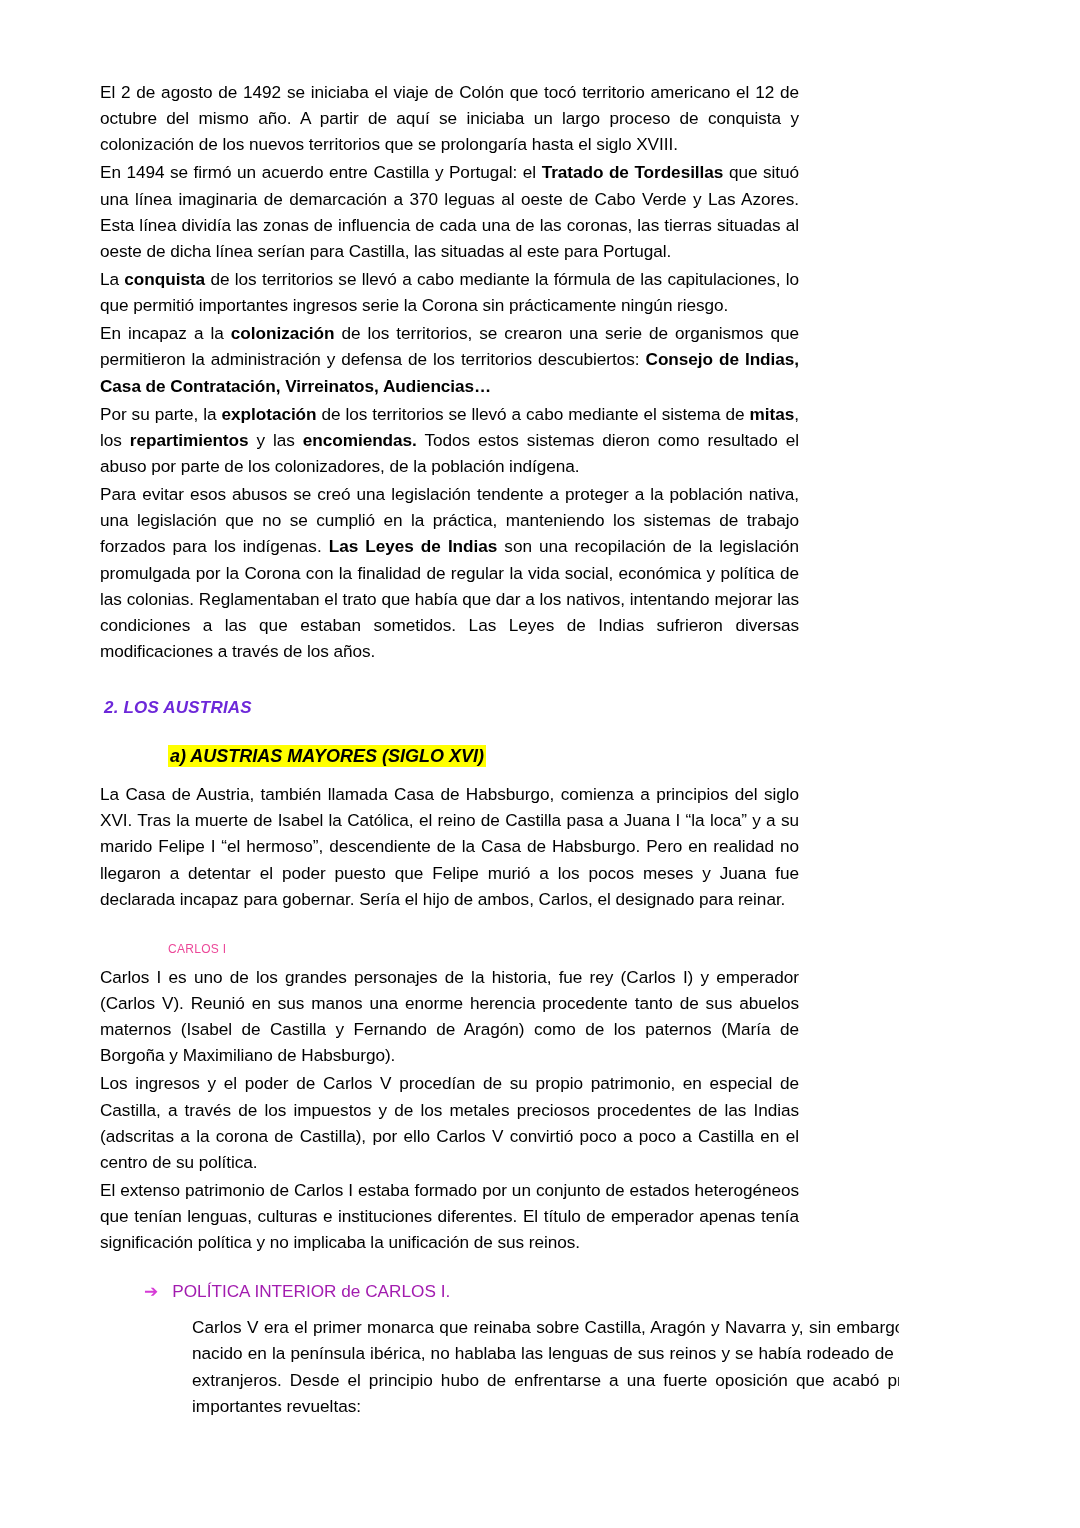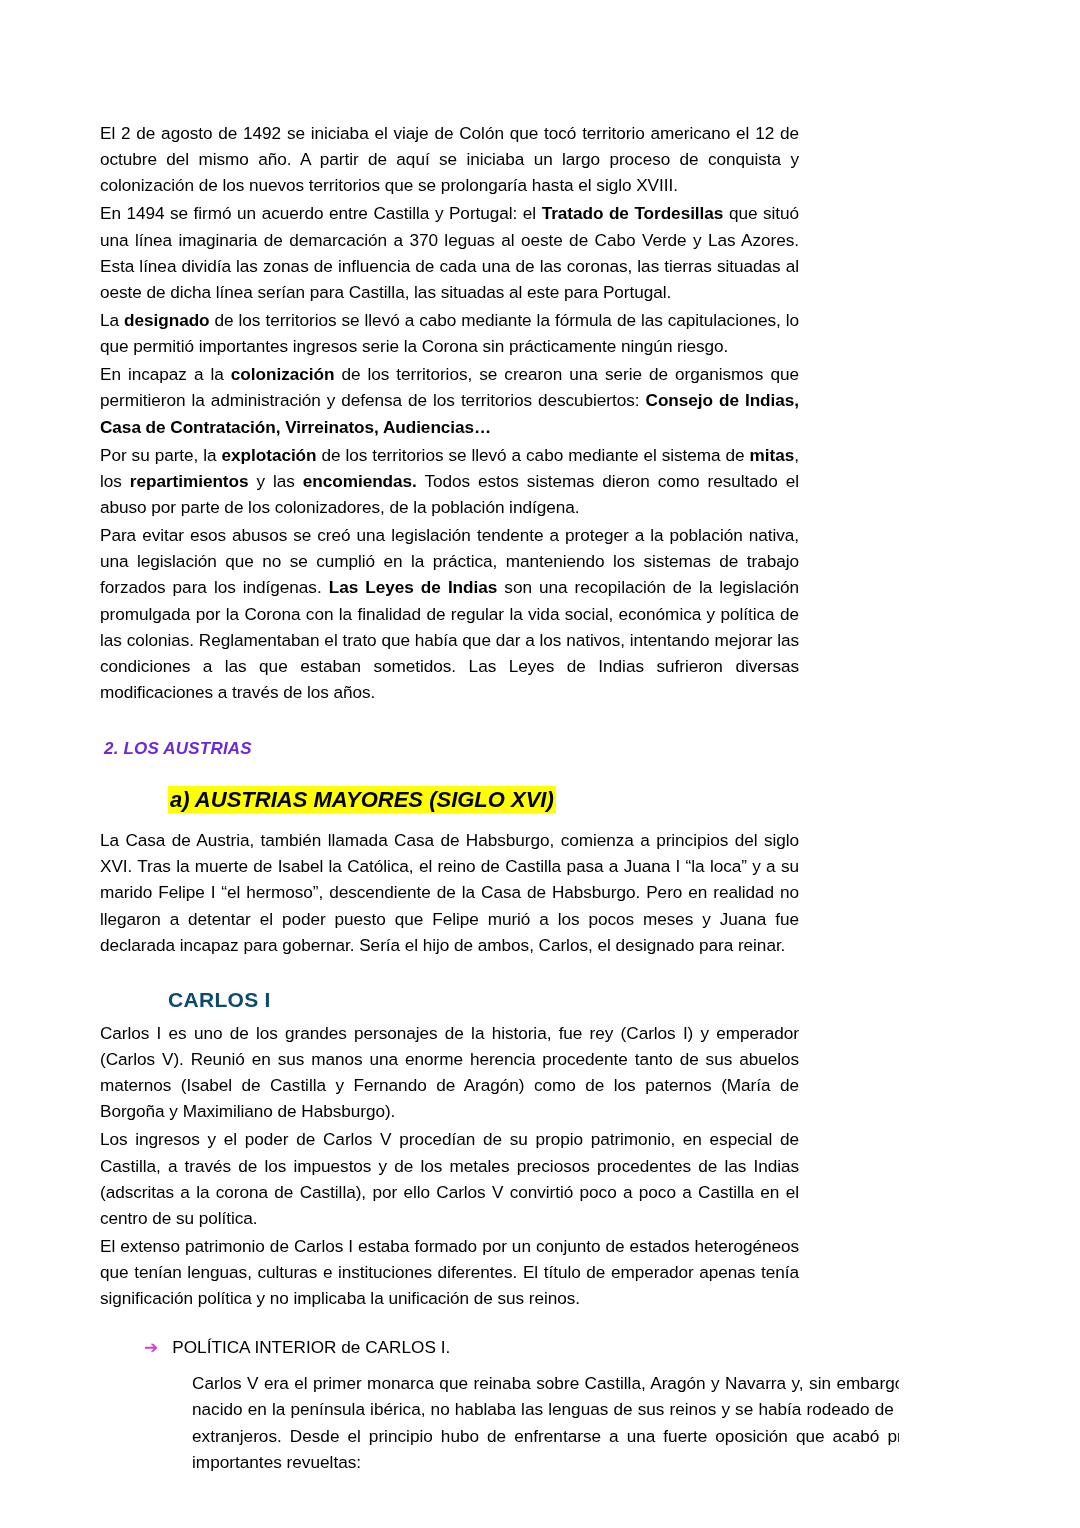--- a/index.html
+++ b/index.html
@@ -10,21 +10,21 @@
   body {
     font-family: "Liberation Sans", sans-serif;
     color: #000000;
   }
   .page {
     width: 899px;
     height: 1528px;
     background: #ffffff;
     position: relative;
     box-sizing: border-box;
-    padding: 120px 100px 60px 100px;
+    padding: 79px 100px 60px 100px;
     overflow: hidden;
   }
   p.body-text {
     margin: 0 0 2px 0;
     font-size: 17.2px;
     line-height: 1.52;
     text-align: justify;
     letter-spacing: -0.05px;
   }
   .b { font-weight: bold; }
@@ -39,69 +39,69 @@
   .subsection-wrap {
     margin-top: 28px;
     margin-left: 68px;
   }
   .hl {
     background: #ffff00;
     padding: 1px 2px;
   }
   .red-heading {
     margin: 30px 0 0 68px;
-    font-size: 21px;
-    font-weight: bold;
-    color: #0c4a6e;
+    font-size: 12px;
+    font-weight: normal;
+    color: #ec4899;
     letter-spacing: 0.3px;
   }
   .arrow-line {
     margin: 26px 0 0 44px;
     font-size: 17.2px;
     color: #d63bd6;
     display: flex;
     align-items: baseline;
     gap: 14px;
   }
   .arrow-glyph {
     color: #d63bd6;
     font-size: 17px;
     line-height: 1;
   }
   .arrow-text {
-    color: #000000;
+    color: #a21caf;
   }
   .indented-block {
     margin: 12px 0 0 92px;
     font-size: 17.2px;
     line-height: 1.52;
     text-align: justify;
     width: 790px;
   }
   .spacer-8 { height: 8px; }
   .spacer-14 { height: 14px; }
 </style>
 </head>
 <body>
 
 <div class="page">
 
   <div>
     <p class="body-text"><span>El 2 de agosto de 1492 se iniciaba el viaje de Colón que tocó territorio americano el 12 de octubre del mismo año. A partir de aquí se iniciaba un largo proceso de conquista y colonización de los nuevos territorios que se prolongaría hasta el siglo XVIII.</span></p>
     <p class="body-text"><span>En 1494 se firmó un acuerdo entre Castilla y Portugal: el </span><span class="b">Tratado de Tordesillas</span><span> que situó una línea imaginaria de demarcación a 370 leguas al oeste de Cabo Verde y Las Azores. Esta línea dividía las zonas de influencia de cada una de las coronas, las tierras situadas al oeste de dicha línea serían para Castilla, las situadas al este para Portugal.</span></p>
-    <p class="body-text"><span>La </span><span class="b">designado</span><span> de los territorios se llevó a cabo mediante la fórmula de las capitulaciones, lo que permitió importantes ingresos serie la Corona sin prácticamente ningún riesgo.</span></p>
+    <p class="body-text"><span>La </span><span class="b">conquista</span><span> de los territorios se llevó a cabo mediante la fórmula de las capitulaciones, lo que permitió importantes ingresos serie la Corona sin prácticamente ningún riesgo.</span></p>
     <p class="body-text"><span>En incapaz a la </span><span class="b">colonización</span><span> de los territorios, se crearon una serie de organismos que permitieron la administración y defensa de los territorios descubiertos: </span><span class="b">Consejo de Indias, Casa de Contratación, Virreinatos, Audiencias…</span></p>
     <p class="body-text"><span>Por su parte, la </span><span class="b">explotación</span><span> de los territorios se llevó a cabo mediante el sistema de </span><span class="b">mitas</span><span>, los </span><span class="b">repartimientos</span><span> y las </span><span class="b">encomiendas.</span><span> Todos estos sistemas dieron como resultado el abuso por parte de los colonizadores, de la población indígena.</span></p>
     <p class="body-text"><span>Para evitar esos abusos se creó una legislación tendente a proteger a la población nativa, una legislación que no se cumplió en la práctica, manteniendo los sistemas de trabajo forzados para los indígenas. </span><span class="b">Las Leyes de Indias</span><span> son una recopilación de la legislación promulgada por la Corona con la finalidad de regular la vida social, económica y política de las colonias. Reglamentaban el trato que había que dar a los nativos, intentando mejorar las condiciones a las que estaban sometidos. Las Leyes de Indias sufrieron diversas modificaciones a través de los años.</span></p>
   </div>
 
   <div class="section-heading">2. LOS AUSTRIAS</div>
 
   <div class="subsection-wrap">
-    <span class="hl" style="font-size:22px;font-weight:bold;font-style:italic;">a) AUSTRIAS MAYORES  (SIGLO XVI)</span>
+    <span class="hl" style="font-size:18px;font-weight:bold;font-style:italic;">a) AUSTRIAS MAYORES  (SIGLO XVI)</span>
   </div>
 
   <div class="spacer-14"></div>
 
   <div>
     <p class="body-text"><span>La Casa de Austria, también llamada Casa de Habsburgo, comienza a principios del siglo XVI. Tras la muerte de Isabel la Católica, el reino de Castilla pasa a Juana I “la loca” y a su marido Felipe I “el hermoso”, descendiente de la Casa de Habsburgo. Pero en realidad no llegaron a detentar el poder puesto que Felipe murió a los pocos meses y Juana fue declarada incapaz para gobernar. Sería el hijo de ambos, Carlos, el designado para reinar.</span></p>
   </div>
 
   <div class="red-heading">CARLOS I</div>
 

